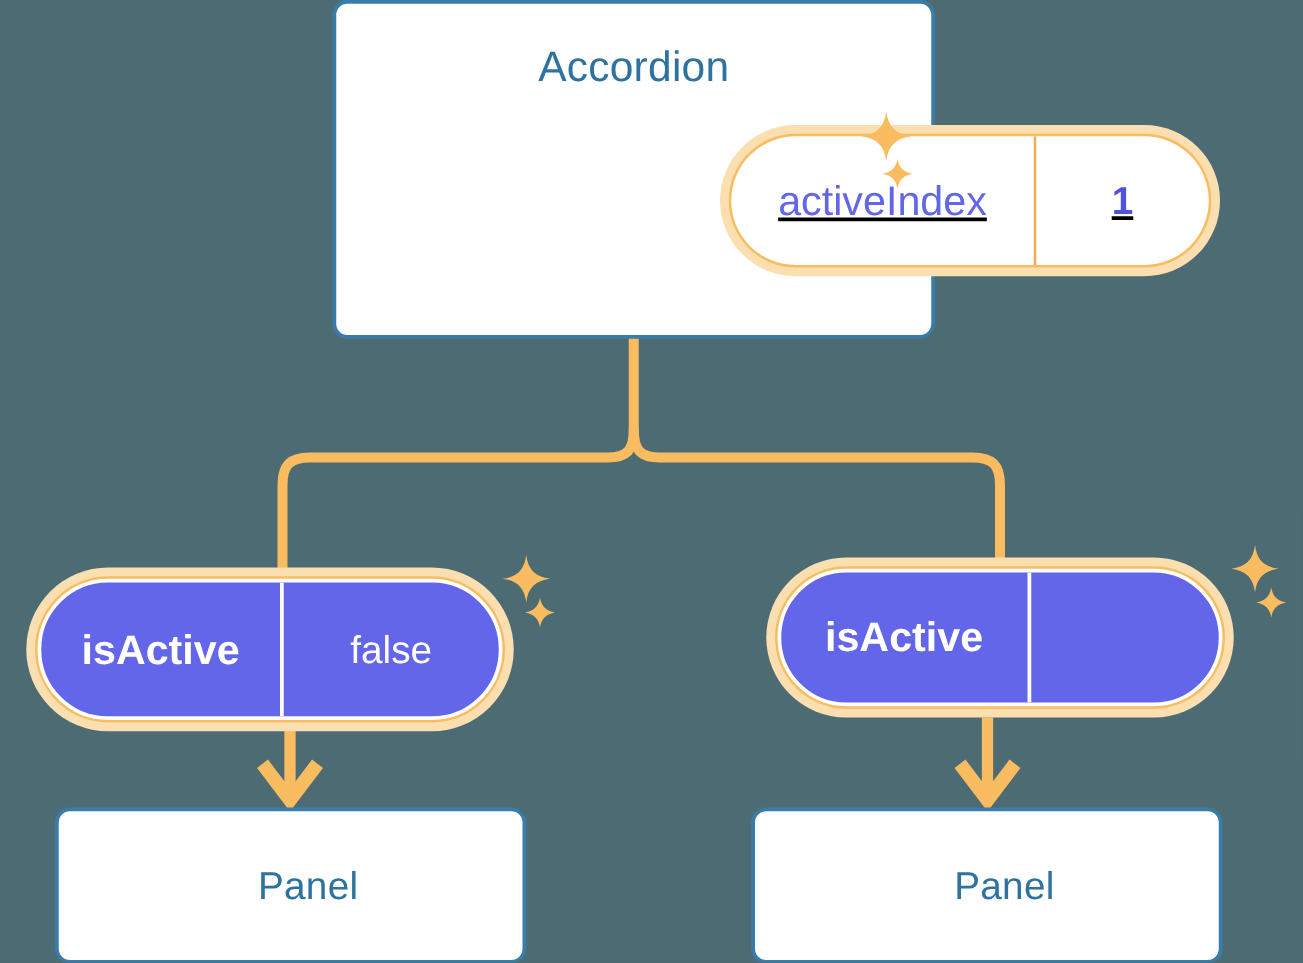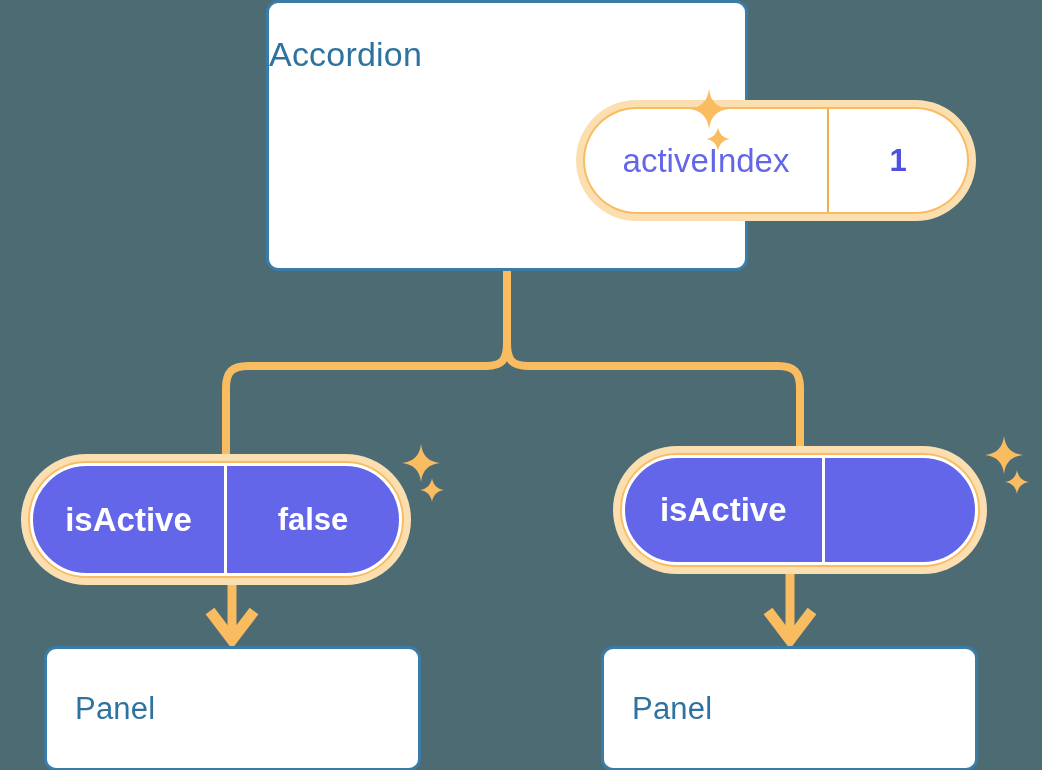--- a/index.html
+++ b/index.html
@@ -41,21 +41,21 @@
     top: 0px;
     width: 482px;
     height: 271px;
     border-top-left-radius: 12px;
     border-top-right-radius: 12px;
   }
   .card-title {
     position: absolute;
     left: 0;
     right: 0;
-    text-align: left;
+    text-align: center;
     color: #2e73a0;
     font-size: 34px;
     font-weight: 400;
     letter-spacing: 0.2px;
   }
   #accordion-card .card-title { top: 32px; }
 
   .panel-card {
     width: 377px;
     height: 125px;
@@ -98,21 +98,21 @@
     box-sizing: border-box;
   }
 
   
   #active-index-pill {
     left: 307px;
     top: 97px;
     width: 400px;
     height: 121px;
   }
-  #active-index-pill .pill-inner { background: #ffffff; }
+  #active-index-pill .pill-inner { background: #ffffff; text-decoration: underline; }
   #active-index-pill .pill-key {
     flex: 0 0 244px;
     color: #6366e8;
     font-size: 33px;
     font-weight: 400;
     border-right: 2px solid #f0ac4f;
   }
   #active-index-pill .pill-val {
     flex: 1 1 auto;
     color: #4f52e0;
@@ -131,21 +131,21 @@
     flex: 0 0 53%;
     color: #ffffff;
     font-size: 33px;
     font-weight: 700;
     border-right: 3px solid #ffffff;
   }
   .state-pill-purple .pill-val {
     flex: 1 1 auto;
     color: #ffffff;
     font-size: 31px;
-    font-weight: 700;
+    font-weight: 400;
     text-align: center;
   }
   #is-active-false-pill { left: 21px;  top: 454px; }
   #is-active-true-pill  { left: 613px; top: 446px; width: 374px; height: 128px; }
   #is-active-true-pill .pill-key { flex: 0 0 57%; }
 
   
   .sparkle {
     position: absolute;
     color: #f9bc61;

